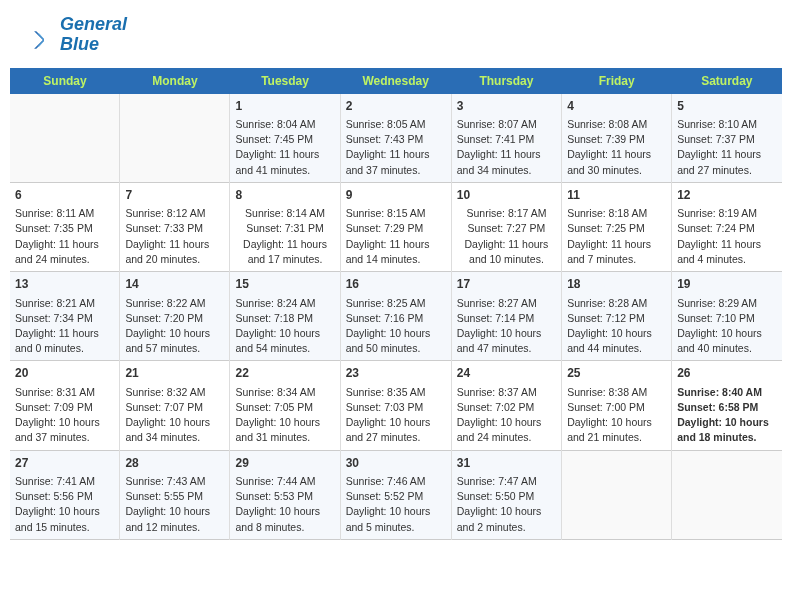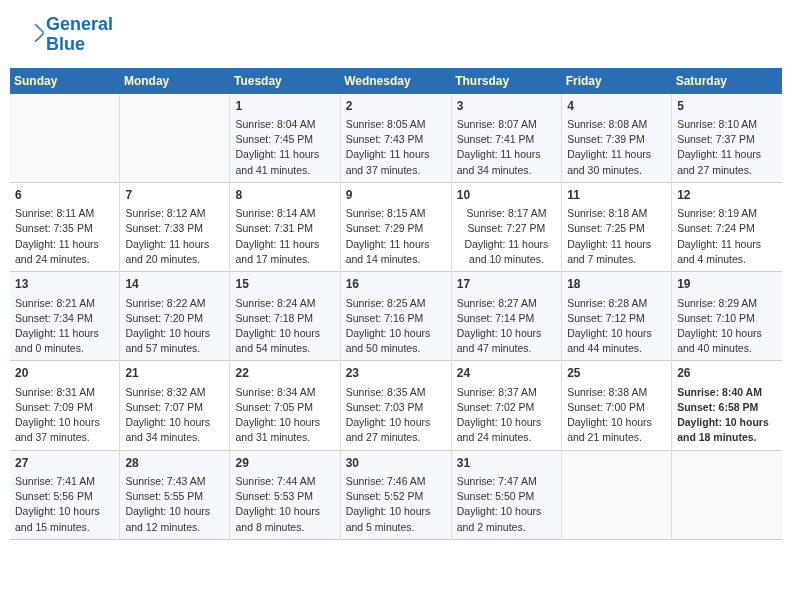--- a/index.html
+++ b/index.html
@@ -12,22 +12,23 @@
     }
     .header {
       display: flex;
       justify-content: space-between;
       align-items: flex-start;
       margin-bottom: 8px;
       padding: 5px 10px;
     }
     .logo {
       display: flex;
-      align-items: center;
-      gap: 2px;
+      align-items: flex-end;
+      gap: 16px;
+      font-style: italic;
     }
     .logo-text {
       font-size: 18px;
       font-weight: bold;
       color: #333;
       line-height: 1.1;
     }
     .logo-text span {
       color: #1a6faf;
     }
@@ -49,23 +50,23 @@
       font-size: 14px;
       color: #555;
     }
     table {
       width: 100%;
       border-collapse: collapse;
       font-size: 10.5px;
     }
     thead tr th {
       background-color: #2a6db5;
-      color: #fef9c3;
+      color: #bef264;
       padding: 6px 4px;
-      text-align: left;
+      text-align: center;
       font-size: 12px;
       font-weight: bold;
     }
     tbody tr {
       border-bottom: 1px solid #ccc;
     }
     tbody tr:nth-child(odd) {
       background-color: #f5f8fc;
     }
     tbody tr:nth-child(even) {
@@ -175,21 +176,21 @@
 Daylight: 11 hours and 24 minutes.</div>
         </td>
         <td>
           <span class="day-num">7</span>
           <div class="day-info" style="white-space: pre-line;">Sunrise: 8:12 AM
 Sunset: 7:33 PM
 Daylight: 11 hours and 20 minutes.</div>
         </td>
         <td>
           <span class="day-num">8</span>
-          <div class="day-info" style="white-space: pre-line;">Sunrise: 8:14 AM
+          <div class="day-info" style="white-space: pre-line; text-align: center;">Sunrise: 8:14 AM
 Sunset: 7:31 PM
 Daylight: 11 hours and 17 minutes.</div>
         </td>
         <td>
           <span class="day-num">9</span>
           <div class="day-info" style="white-space: pre-line;">Sunrise: 8:15 AM
 Sunset: 7:29 PM
 Daylight: 11 hours and 14 minutes.</div>
         </td>
         <td>

